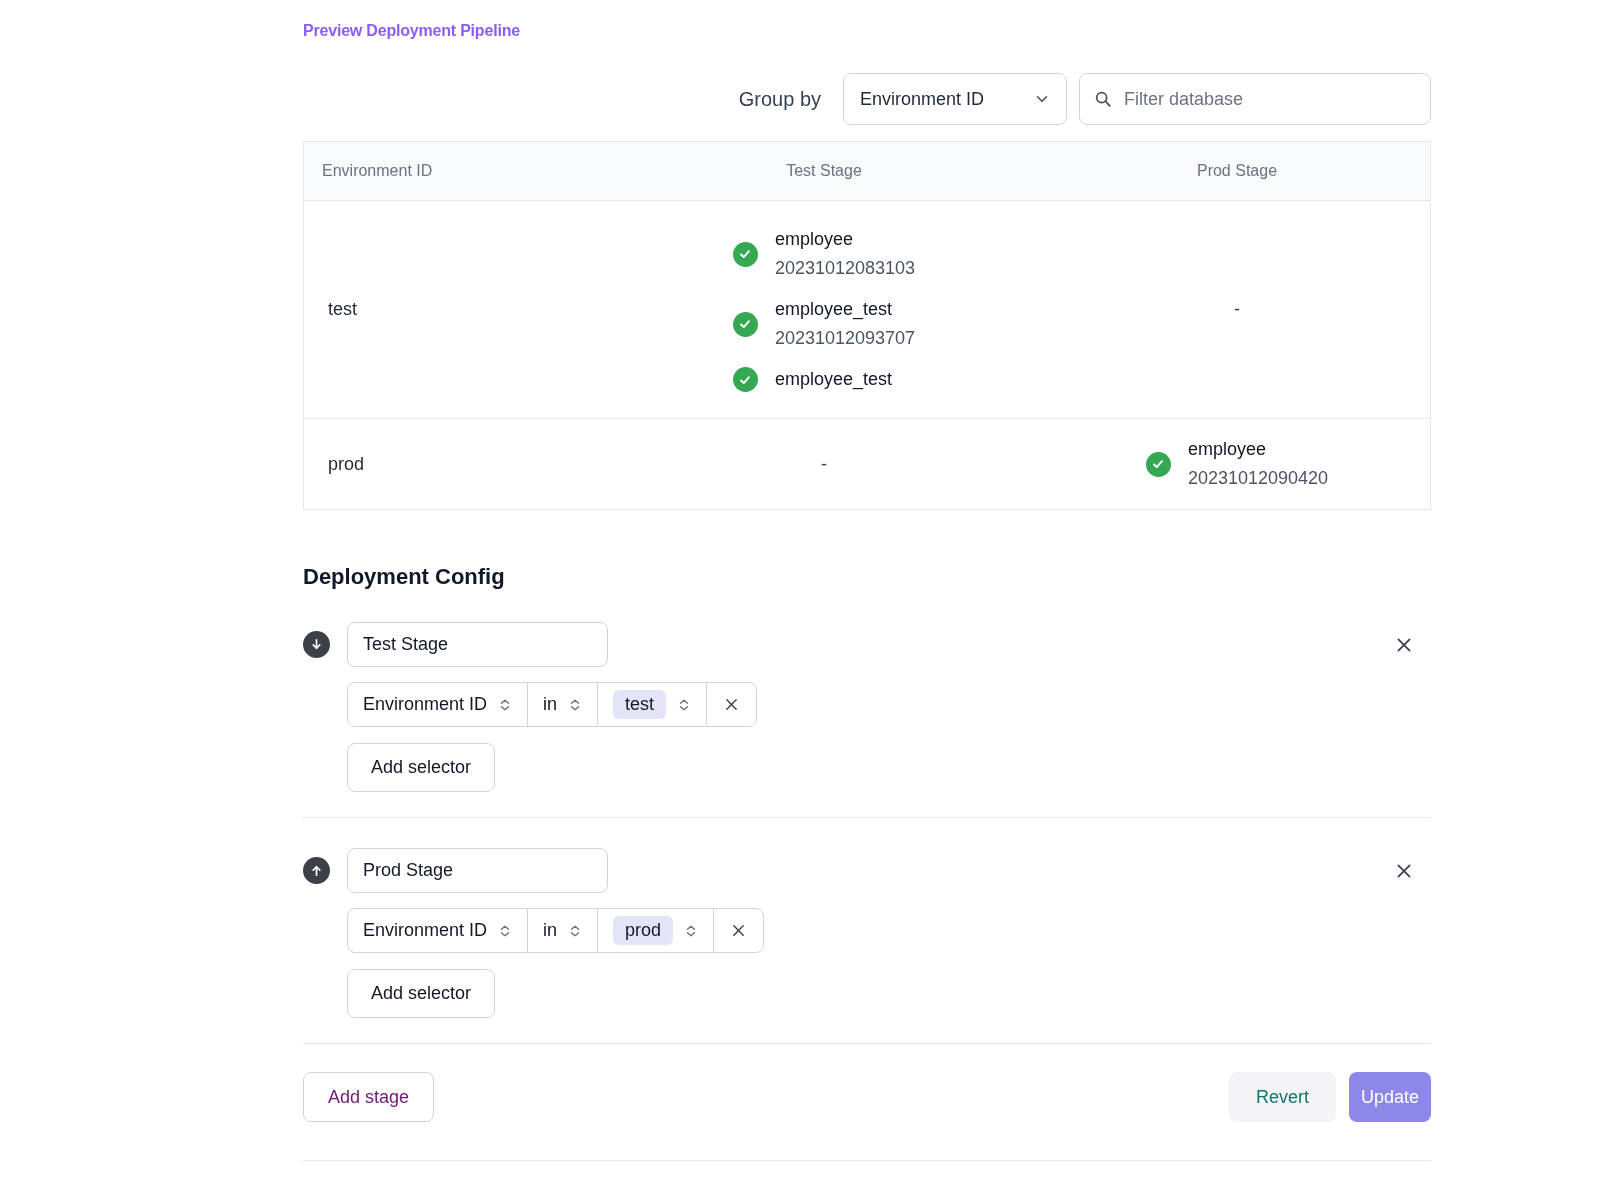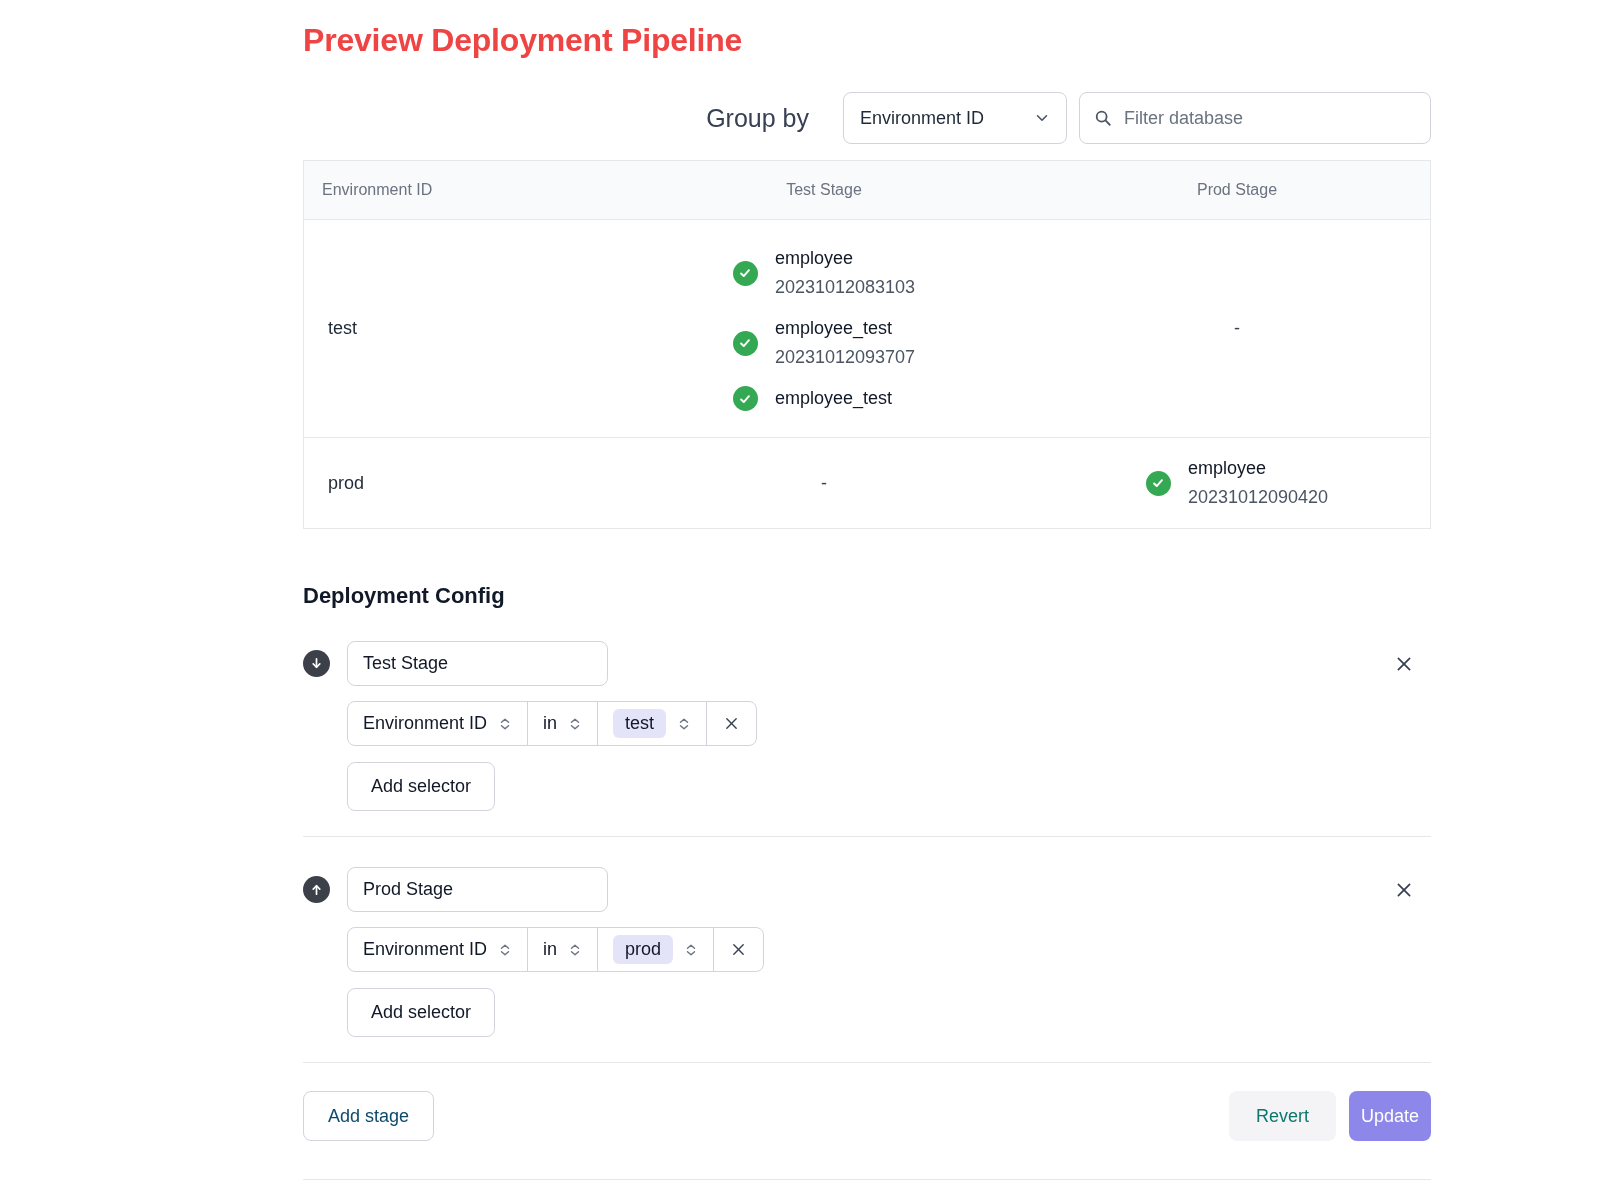--- a/index.html
+++ b/index.html
@@ -5,25 +5,25 @@
   * { box-sizing: border-box; }
   html, body { margin: 0; padding: 0; background: #ffffff; }
   body {
     font-family: "Liberation Sans", sans-serif;
     color: #111827;
     width: 1600px;
     min-height: 1200px;
   }
   .container { width: 1128px; margin-left: 303px; padding-top: 22px; padding-bottom: 50px; }
 
-  .page-title { margin: 0; font-size: 32px; font-weight: 700; color: #ef4444; letter-spacing: -0.2px; }
+  .page-title { margin: 0; font-size: 16px; font-weight: 700; color: #8b5cf6; letter-spacing: -0.2px; }
 
   
   .controls-row { display: flex; align-items: center; justify-content: flex-end; gap: 12px; margin-top: 33px; height: 52px; }
-  .group-by-label { font-size: 25px; color: #374151; margin-right: 22px; }
+  .group-by-label { font-size: 20px; color: #374151; margin-right: 10px; }
   .select-box {
     width: 224px; height: 52px; border: 1px solid #d1d5db; border-radius: 8px;
     display: flex; align-items: center; justify-content: space-between;
     padding: 0 16px; font-size: 18px; color: #1f2937; cursor: pointer; background: #fff;
   }
   .search-box {
     width: 352px; height: 52px; border: 1px solid #d1d5db; border-radius: 8px;
     display: flex; align-items: center; gap: 10px; padding: 0 14px; background: #fff;
   }
   .search-box input { border: none; outline: none; flex: 1; font-size: 18px; color: #1f2937; font-family: inherit; background: transparent; }
@@ -65,21 +65,21 @@
   .segment-x { padding: 0 17px; }
   .value-badge { background: #e4e4f8; border-radius: 6px; padding: 4px 12px; font-size: 18px; color: #111827; }
   .add-selector-btn {
     margin: 16px 0 0 44px; height: 49px; padding: 0 23px; border: 1px solid #d1d5db;
     border-radius: 8px; background: #fff; font-size: 18px; color: #111827; cursor: pointer; font-family: inherit;
   }
   .divider { border-top: 1px solid #e5e7eb; margin-top: 25px; }
 
   
   .footer-row { display: flex; align-items: center; margin-top: 28px; }
-  .add-stage-btn { height: 50px; padding: 0 24px; border: 1px solid #d1d5db; border-radius: 8px; background: #fff; font-size: 18px; color: #0c4a6e; cursor: pointer; font-family: inherit; }
+  .add-stage-btn { height: 50px; padding: 0 24px; border: 1px solid #d1d5db; border-radius: 8px; background: #fff; font-size: 18px; color: #701a75; cursor: pointer; font-family: inherit; }
   .spacer { flex: 1; }
   .revert-btn { height: 50px; padding: 0 27px; border: none; border-radius: 8px; background: #f4f4f6; color: #0f766e; font-size: 18px; margin-right: 13px; cursor: default; font-family: inherit; }
   .update-btn { height: 50px; padding: 0 12px; border: none; border-radius: 8px; background: #8c87e8; color: #ffffff; font-size: 18px; cursor: pointer; font-family: inherit; }
   .bottom-divider { border-top: 1px solid #e5e7eb; margin-top: 38px; }
 </style>
 </head>
 <body>
 
 <div class="container">
 

